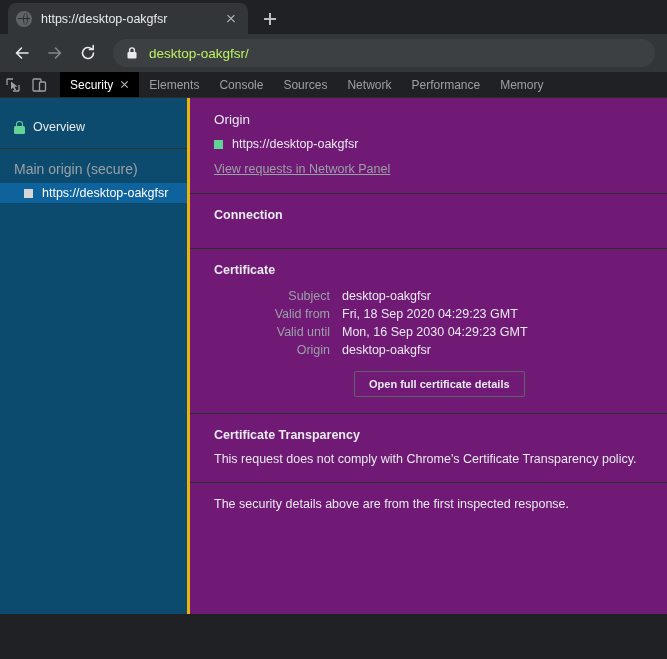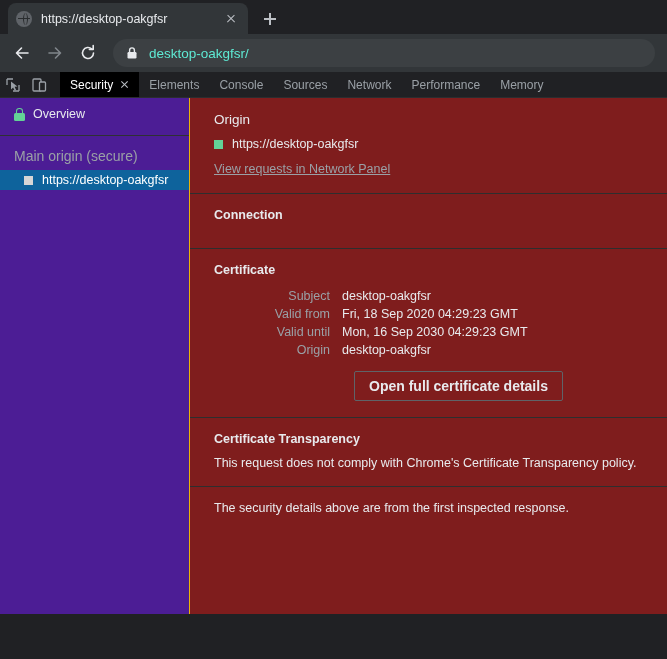--- a/index.html
+++ b/index.html
@@ -77,21 +77,21 @@
   }
   .nav-btn svg { position: absolute; left: 4px; top: 4px; }
 
   #omnibox {
     flex: 1 1 auto; height: 28px; margin-left: 6px; margin-right: 4px;
     background: #3c4043; border-radius: 14px;
     display: flex; align-items: center; padding: 0 12px;
     cursor: text;
   }
   #omnibox-lock { width: 14px; height: 14px; flex: none; margin-right: 10px; position: relative; }
-  #omnibox-url { color: #5eead4; font-size: 13.5px; white-space: nowrap; }
+  #omnibox-url { color: #bef264; font-size: 13.5px; white-space: nowrap; }
 
   
   #devtools {
     background: #202124; height: 542px;
     display: flex; flex-direction: column;
   }
   #devtools-tabbar {
     height: 26px; display: flex; align-items: stretch;
     background: #202124; flex: none;
     border-bottom: 1px solid #2b2d2f;
@@ -111,23 +111,23 @@
   .dt-tab .tab-x::before, .dt-tab .tab-x::after {
     content: ""; position: absolute; left: 0; top: 4px; width: 9px; height: 1.1px; background: #bdc1c6;
   }
   .dt-tab .tab-x::before { transform: rotate(45deg); }
   .dt-tab .tab-x::after  { transform: rotate(-45deg); }
 
   #dt-body { flex: 1 1 auto; display: flex; min-height: 0; }
 
   
   #security-sidebar {
-    width: 190px; flex: none; background: #4c1d95;
-    border-right: 1px solid #eab308;
-    padding-top: 5px;
+    width: 190px; flex: none; background: #0c4a6e;
+    border-right: 3px solid #eab308;
+    padding-top: 18px;
   }
   #overview-row {
     display: flex; align-items: center; height: 22px;
     padding-left: 14px; cursor: pointer; color: #e8eaed; font-size: 12.5px;
   }
   .lock-glyph {
     width: 11px; height: 13px; position: relative; flex: none; margin-right: 8px;
   }
   .lock-glyph .body {
     position: absolute; left: 0; bottom: 0; width: 11px; height: 8px; border-radius: 1.5px;
@@ -142,21 +142,21 @@
   }
   .origin-row {
     display: flex; align-items: center; height: 20px;
     padding-left: 24px; font-size: 12.5px; color: #e8eaed; cursor: pointer;
   }
   .origin-row.selected { background: #0e639c; color: #ffffff; }
   .sq-badge { width: 9px; height: 9px; flex: none; margin-right: 9px; }
 
   
   #security-main {
-    flex: 1 1 auto; background: #7f1d1d; overflow: hidden;
+    flex: 1 1 auto; background: #701a75; overflow: hidden;
     padding: 0 0 0 0;
   }
   .sec-section { padding: 14px 24px 16px 24px; }
   .sec-divider { height: 1px; background: #2e2e2e; }
   .sec-title {
     color: #e8eaed; font-size: 13.5px; margin-bottom: 10px;
   }
   .sec-title.bold { font-weight: bold; font-size: 12.5px; }
   .origin-line { display: flex; align-items: center; margin-bottom: 8px; }
   .origin-line .sq-badge { margin-right: 9px; }
@@ -166,21 +166,21 @@
     cursor: pointer; display: inline-block;
   }
   table.kv { border-collapse: collapse; }
   table.kv td { padding: 2px 0; font-size: 12.5px; vertical-align: top; }
   table.kv td.k { color: #9aa0a6; text-align: right; padding-right: 12px; width: 128px; }
   table.kv td.v { color: #e8eaed; }
   .cert-btn {
     margin-top: 12px; margin-left: 140px;
     background: transparent; color: #e8eaed;
     border: 1px solid #5f6368; border-radius: 2px;
-    font-size: 14px; font-family: "Liberation Sans", sans-serif; font-weight: bold;
+    font-size: 11px; font-family: "Liberation Sans", sans-serif; font-weight: bold;
     padding: 6px 14px; cursor: pointer;
   }
   .note { color: #e8eaed; font-size: 12.5px; }
   .ct-body { color: #e8eaed; font-size: 12.5px; }
 </style>
 </head>
 <body>
 
 <div id="browser-chrome">
 

